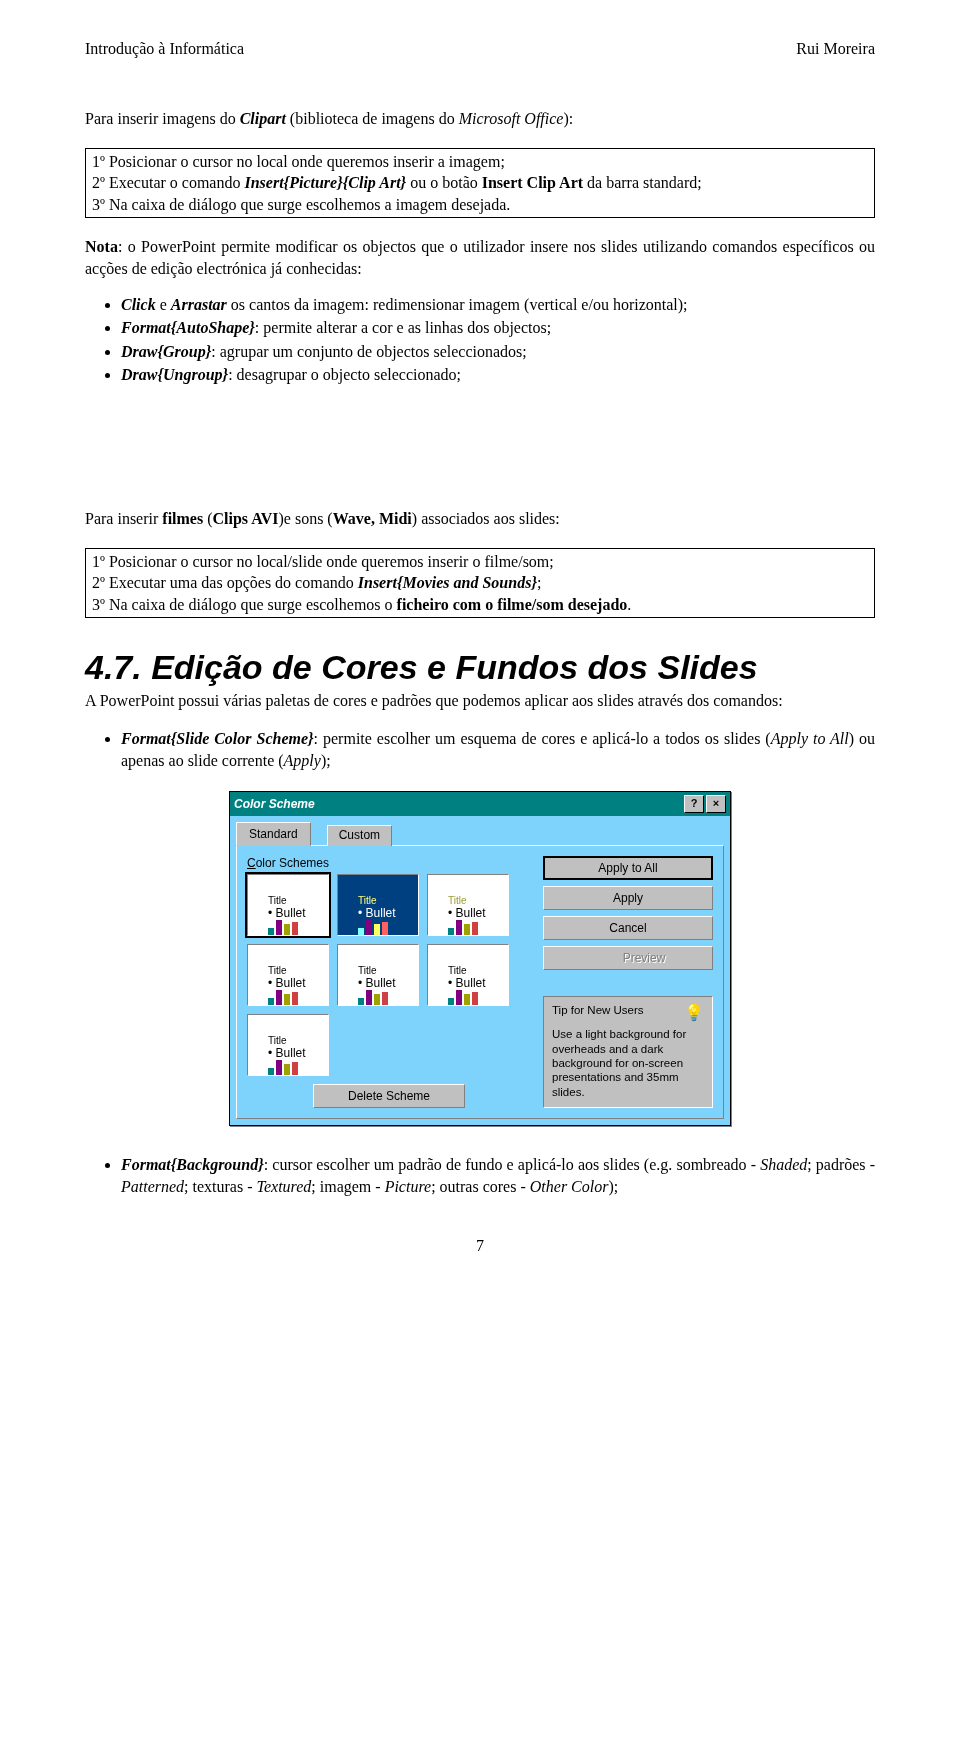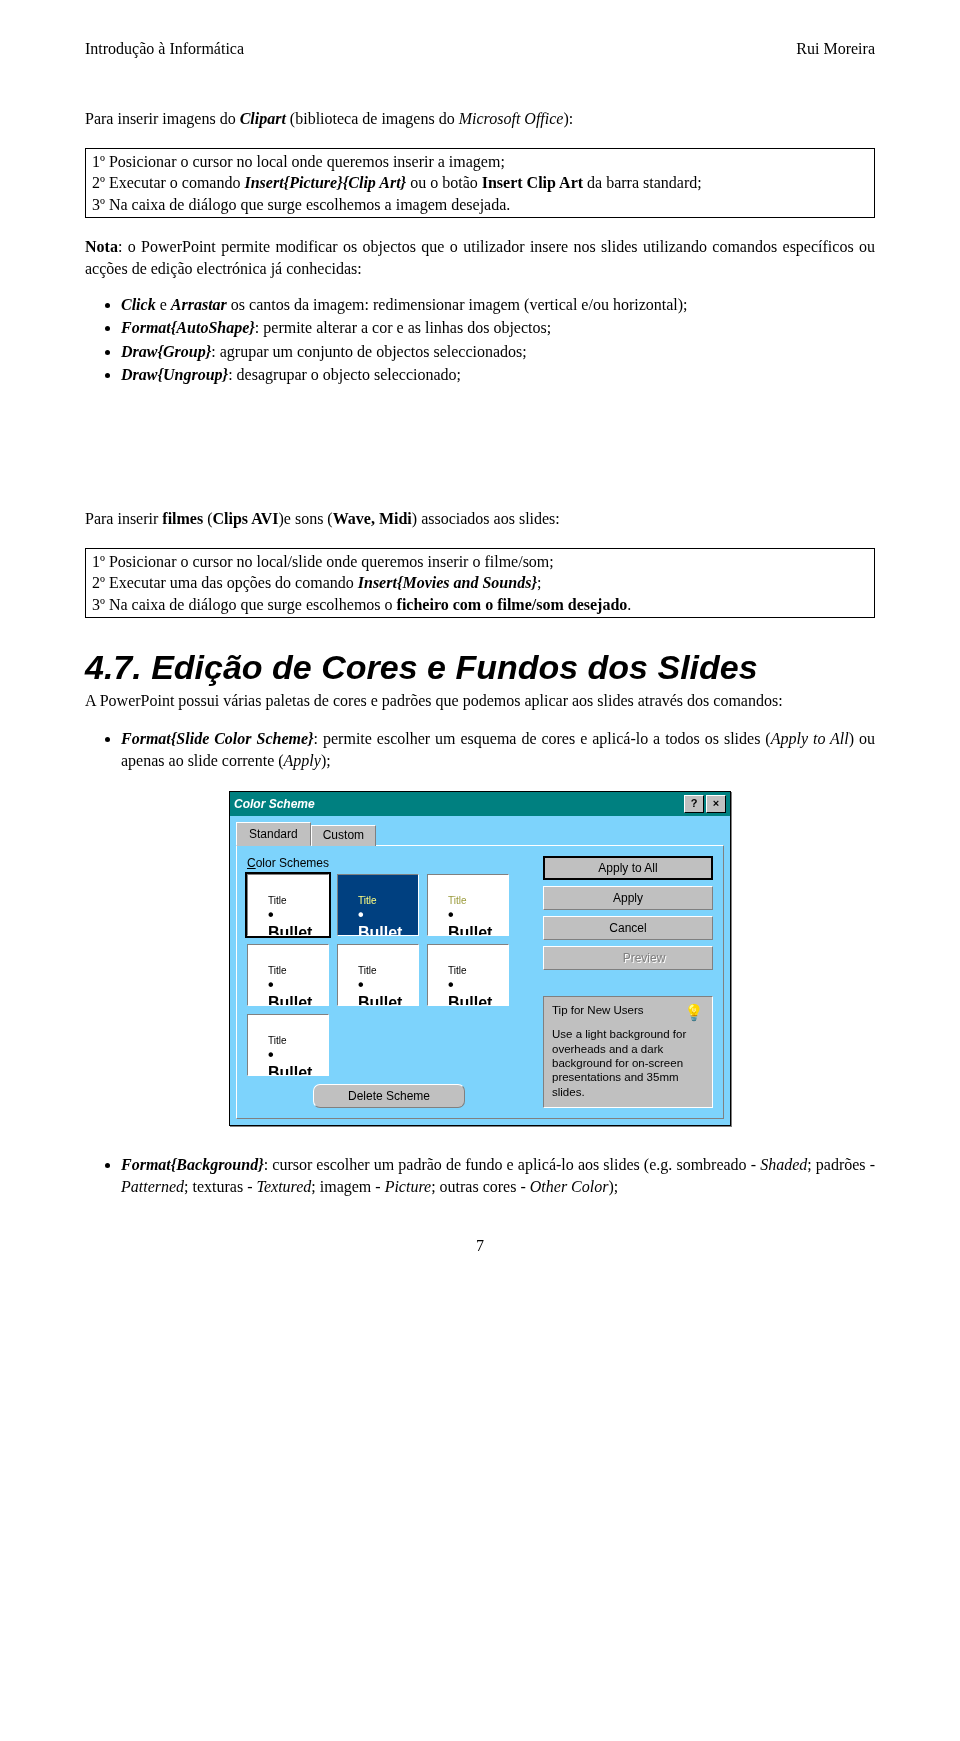--- a/index.html
+++ b/index.html
@@ -79,21 +79,21 @@
     color: #000;
     font-family: Arial, sans-serif;
     font-weight: bold;
     font-style: normal;
     font-size: 11px;
     text-align: center;
     line-height: 14px;
   }
   .tabs {
     display: flex;
-    gap: 0;
+    gap: 16px;
     margin: 6px 6px 0 6px;
   }
   .tab {
     border-top: 1px solid #fff;
     border-left: 1px solid #fff;
     border-right: 1px solid #808080;
     padding: 4px 12px;
     background: #c0c0c0;
     font-size: 12px;
     position: relative;
@@ -129,21 +129,21 @@
     border-right: 1px solid #fff;
     border-bottom: 1px solid #fff;
     background: #fff;
     display: flex;
     flex-direction: column;
     justify-content: space-between;
     overflow: hidden;
   }
   .scheme.sel { outline: 2px solid #000; }
   .scheme .stitle { font-size: 10px; line-height: 1.1; }
-  .scheme .sbul { font-size: 16px; font-weight: bold; }
+  .scheme .sbul { font-size: 12px; }
   .scheme.dark { background: #004080; color: #fff; }
   .scheme.dark .stitle { color: #ffff80; }
   .scheme.olive .stitle { color: #9a9a3a; }
   .bars { display: flex; align-items: flex-end; gap: 2px; height: 18px; }
   .bars span { display: inline-block; width: 6px; }
   .b1 { height: 10px; background: #008080; }
   .b2 { height: 18px; background: #800080; }
   .b3 { height: 14px; background: #a0a000; }
   .b4 { height: 16px; background: #d04040; }
   .scheme.dark .b1 { background: #80ffff; }
@@ -168,21 +168,21 @@
     border-right: 1px solid #fff;
     border-bottom: 1px solid #fff;
     padding: 6px 8px 8px 8px;
     background: #c0c0c0;
     font-size: 11.5px;
     line-height: 1.25;
   }
   .tipbox .tip-head { display: flex; justify-content: space-between; margin-bottom: 4px; }
   .bulb { color: #ccaa00; font-size: 16px; }
   .del-btn-wrap { text-align: center; }
-  .del-btn { display: inline-block; width: 150px; border-radius: 7px; }
+  .del-btn { display: inline-block; width: 150px; }
   .disabled { color: #808080; text-shadow: 1px 1px 0 #fff; padding-left: 32px; }
   .pgnum { text-align: center; margin-top: 40px; font-size: 16px; }
 </style>
 </head>
 <body>
 
 <div class="page">
   <div class="header-row">
     <span>Introdução à Informática</span>
     <span>Rui Moreira</span>

